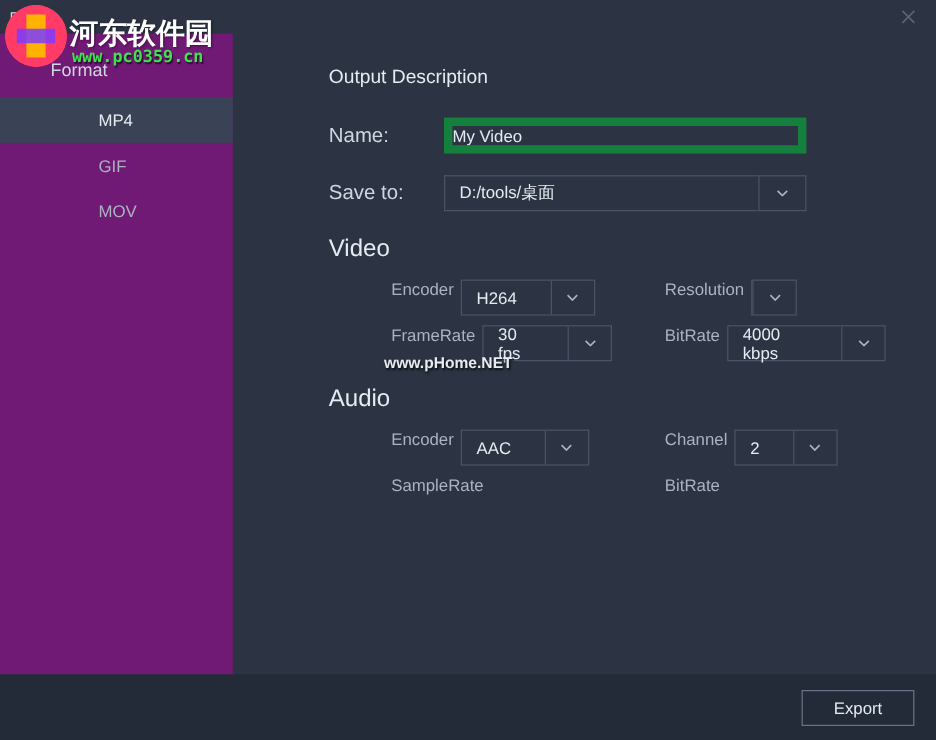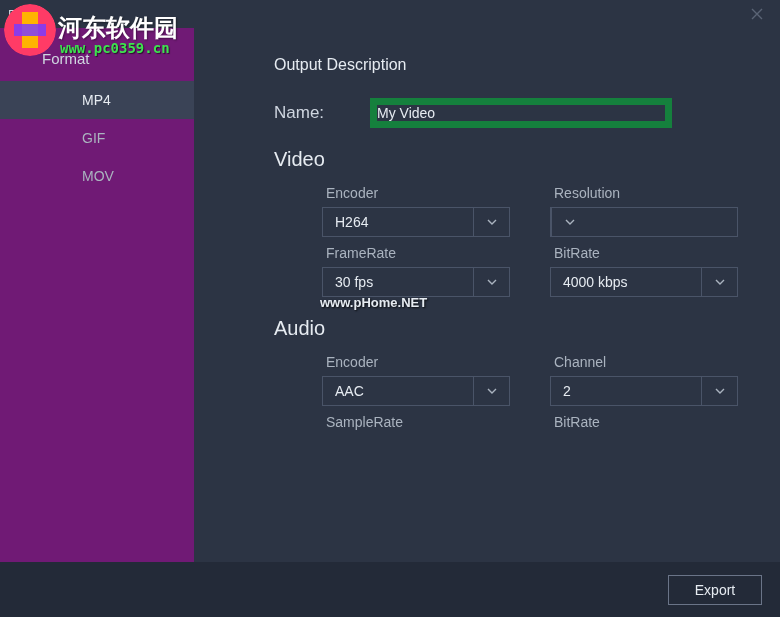--- a/index.html
+++ b/index.html
@@ -16,21 +16,21 @@
     .section-title { color: #e6ebf1; font-size: 16px; font-weight: 500; margin-bottom: 24px; }
     .row { display: flex; align-items: center; margin-bottom: 18px; }
     .row-label { width: 96px; text-align: left; padding-right: 20px; color: #cfd6e0; font-size: 17px; }
     .text-input { flex: 1; max-width: 302px; height: 30px; background: transparent; border: 7px solid #15803d; color: #e6ebf1; font-size: 14px; padding: 0 0; outline: none; }
     .select-group { display: flex; align-items: center; }
     .path-display { width: 262px; height: 30px; background: transparent; border: 1px solid #4a5468; border-right: none; color: #e6ebf1; font-size: 14px; padding: 0 12px; display: flex; align-items: center; }
     .dropdown-btn { width: 40px; height: 30px; background: transparent; border: 1px solid #4a5468; display: flex; align-items: center; justify-content: center; cursor: pointer; }
     .section-label { color: #e6ebf1; font-size: 20px; margin: 20px 0 14px 0; }
     .group-indent { padding-left: 48px; }
     .param-row { display: flex; gap: 40px; margin-bottom: 6px; }
-    .param-col { width: 188px; display: flex; flex-direction: column; gap: 6px; }
+    .param-col { width: 188px; display: flex; flex-direction: row; gap: 6px; }
     .param-label { color: #aab3bf; font-size: 14px; padding-left: 4px; }
     .select-control { display: flex; height: 30px; border: 1px solid #4a5468; gap: 16px; }
     .select-value { flex: 1; padding: 0 12px; display: flex; align-items: center; color: #e6ebf1; font-size: 14px; background: transparent; }
     .select-arrow { width: 36px; border-left: 1px solid #4a5468; display: flex; align-items: center; justify-content: center; cursor: pointer; }
     .chevron-down { width: 10px; height: 6px; }
     .footer { position: absolute; bottom: 0; left: 0; right: 0; height: 55px; background: #232a38; display: flex; align-items: center; justify-content: flex-end; padding-right: 18px; }
     .export-btn { width: 94px; height: 30px; border: 1px solid #6a7488; background: transparent; color: #e6ebf1; font-size: 14px; cursor: pointer; display: flex; align-items: center; justify-content: center; }
     .watermark-logo { position: absolute; top: 4px; left: 4px; width: 52px; height: 52px; border-radius: 50%; overflow: hidden; z-index: 20; pointer-events: none; }
     .watermark-text1 { position: absolute; top: 12px; left: 58px; z-index: 20; pointer-events: none; color: #fff; font-size: 24px; font-weight: bold; font-family: Liberation Mono, monospace; text-shadow: 1px 1px 2px rgba(0,0,0,.4); }
     .watermark-text2 { position: absolute; top: 40px; left: 60px; z-index: 20; pointer-events: none; color: #3de24e; font-size: 14px; font-family: monospace; font-weight: bold; text-shadow: 1px 1px 1px rgba(0,0,0,.6); }
@@ -64,20 +64,33 @@
   </div>
 
   <div class="content">
     <div class="section-title">Output Description</div>
 
     <div class="row">
       <div class="row-label">Name:</div>
       <input type="text" class="text-input" value="My Video" style="">
     </div>
 
+    <div class="row">
+      <div class="row-label">Save to:</div>
+      <div class="select-group">
+        <div class="path-display">
+            <span>D:/tools/桌面</span>
+          </div>
+        <div class="dropdown-btn">
+          <svg class="chevron-down" viewBox="0 0 10 6">
+              <path d="M1 1 L5 5 L9 1" stroke="#aab3bf" stroke-width="1.4" fill="none"></path>
+            </svg>
+        </div>
+      </div>
+    </div>
 
     <div class="section-label">Video</div>
     <div class="group-indent">
       <div class="param-row">
         <div class="param-col">
           <div class="param-label">Encoder</div>
           <div class="select-control">
             <div class="select-value">H264</div>
             <div class="select-arrow">
                 <svg class="chevron-down" viewBox="0 0 10 6">

